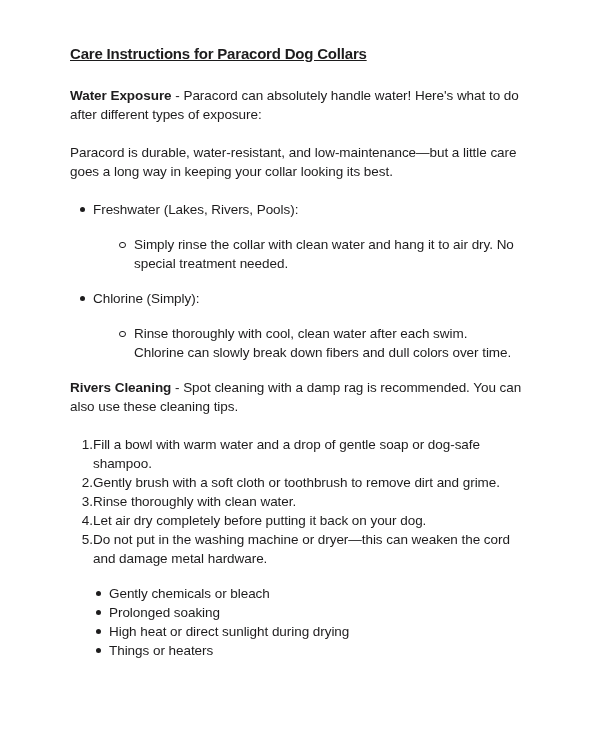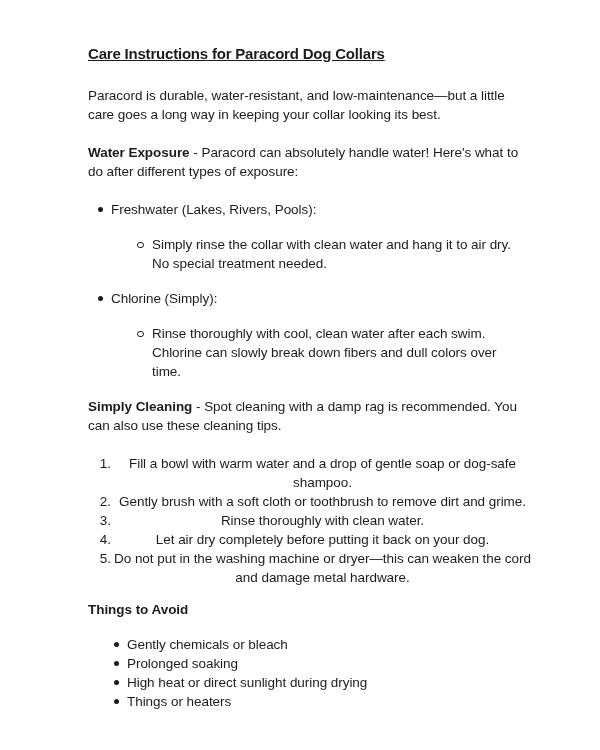--- a/index.html
+++ b/index.html
@@ -8,21 +8,21 @@
     width: 600px;
     height: 750px;
     background: #ffffff;
     color: #1d1c1d;
     font-family: "Liberation Sans", sans-serif;
     font-size: 13.5px;
     line-height: 19px;
     letter-spacing: -0.05px;
     overflow: hidden;
   }
-  .page { padding: 44px 66px 0 88px; }
+  .page { padding: 44px 66px 0 70px; }
 
   .doc-title {
     font-size: 15px;
     font-weight: bold;
     text-decoration: underline;
     letter-spacing: -0.2px;
     margin: 0 0 23px 0;
   }
   p { margin: 0 0 19px 0; }
   strong { font-weight: bold; }
@@ -50,71 +50,70 @@
     left: 10px;
     top: 6.5px;
     width: 4.5px;
     height: 4.5px;
     border: 1.2px solid #1d1c1d;
     border-radius: 50%;
     background: transparent;
   }
 
   
-  .steps { counter-reset: step; margin: 0 0 13px 0; text-align: center; }
+  .steps { counter-reset: step; margin: 0 0 13px 0; }
   .steps > li { position: relative; padding-left: 23px; counter-increment: step; }
   .steps > li::before {
     content: counter(step) ".";
     position: absolute;
     left: 0;
     top: 0;
     width: 23px;
     text-align: right;
   }
 
   .wx-list { margin: 0 0 16px 0; }
   .avoid-heading { margin: 0; font-weight: bold; }
 </style>
 </head>
 <body>
 
 <div class="page">
 
   <h1 class="doc-title">Care Instructions for Paracord Dog Collars</h1>
 
+  <p><strong>Water Exposure</strong> <span>- Paracord can absolutely handle water! Here's what to do after different types of exposure:</span></p>
+
   <p>Paracord is durable, water-resistant, and low-maintenance—but a little care goes a long way in keeping your collar looking its best.</p>
-
-  <p><strong>Water Exposure</strong> <span>- Paracord can absolutely handle water! Here's what to do after different types of exposure:</span></p>
 
   <ul class="blist wx-list">
     <li>
       <span>Freshwater (Lakes, Rivers, Pools):</span>
       <ul class="sub">
         <li><span>Simply rinse the collar with clean water and hang it to air dry. No special treatment needed.</span></li>
       </ul>
     </li>
     <li>
       <span>Chlorine (Simply):</span>
       <ul class="sub">
         <li><span>Rinse thoroughly with cool, clean water after each swim. Chlorine can slowly break down fibers and dull colors over time.</span></li>
       </ul>
     </li>
   </ul>
 
-  <p><strong>Simply Cleaning</strong> <span>- Spot cleaning with a damp rag is recommended. You can also use these cleaning tips.</span></p>
+  <p><strong>Rivers Cleaning</strong> <span>- Spot cleaning with a damp rag is recommended. You can also use these cleaning tips.</span></p>
 
   <ol class="steps">
     <li><span>Fill a bowl with warm water and a drop of gentle soap or dog-safe shampoo.</span></li>
     <li><span>Gently brush with a soft cloth or toothbrush to remove dirt and grime.</span></li>
     <li><span>Rinse thoroughly with clean water.</span></li>
     <li><span>Let air dry completely before putting it back on your dog.</span></li>
     <li><span>Do not put in the washing machine or dryer—this can weaken the cord and damage metal hardware.</span></li>
   </ol>
 
-  <p class="avoid-heading">Things to Avoid</p>
 
   <ul class="blist">
     <li><span>Gently chemicals or bleach</span></li>
     <li><span>Prolonged soaking</span></li>
     <li><span>High heat or direct sunlight during drying</span></li>
     <li><span>Things or heaters</span></li>
   </ul>
 
 </div>
 

